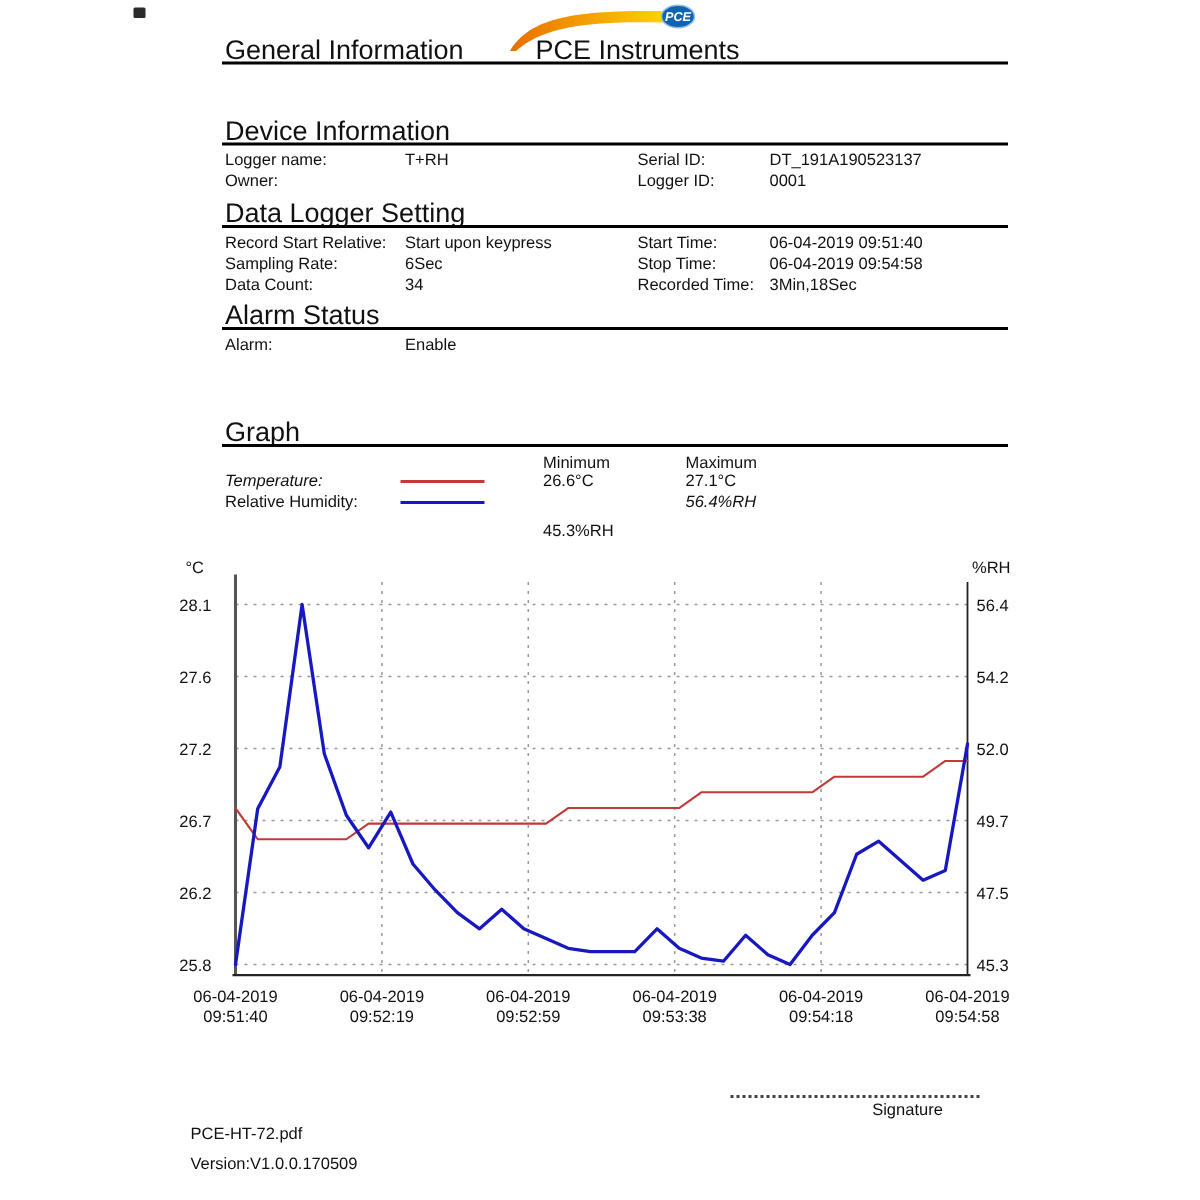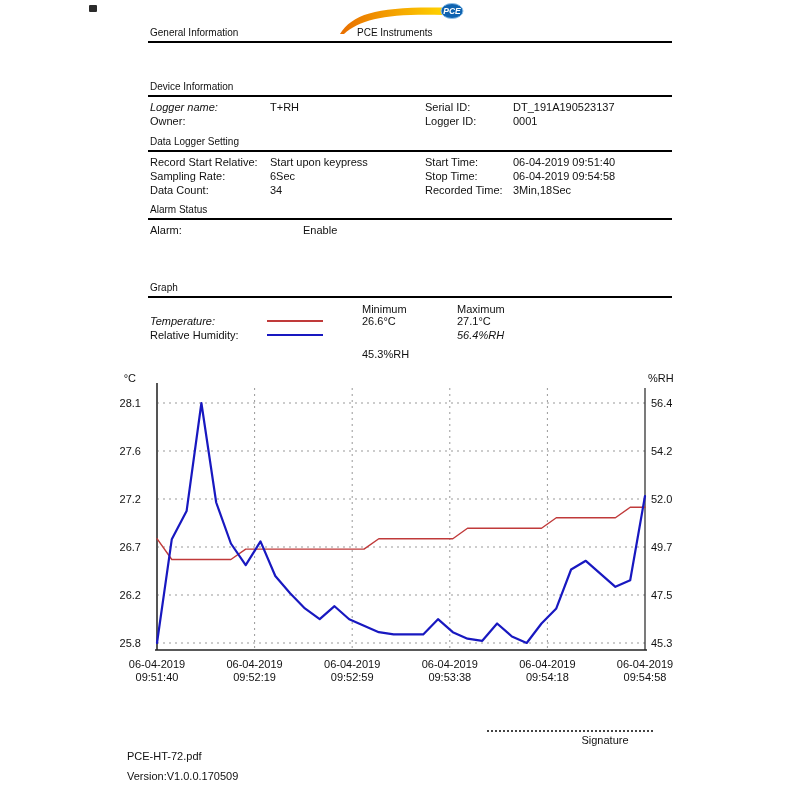--- a/index.html
+++ b/index.html
@@ -1,19 +1,19 @@
 <!DOCTYPE html>
 <html><head>
 <meta charset="utf-8">
 <style>
   html,body{margin:0;padding:0;background:#fff;}
   body{width:800px;height:800px;position:relative;font-family:"Liberation Sans",sans-serif;color:#111;overflow:hidden;}
   .abs{position:absolute;white-space:nowrap;}
   .t11{font-size:11px;line-height:13px;}
-  .t12{font-size:10px;line-height:14px;}
+  .t12{font-size:18px;line-height:14px;}
   .rule{position:absolute;left:148px;width:524px;background:#000;}
   .rule-thick{height:2px;}
   .rule-thin{height:1.5px;}
   .swatch{position:absolute;width:56px;height:2.2px;}
   .sig-line{position:absolute;left:487px;top:730px;width:166px;border-top:2px dotted #444;}
   svg text{font-family:"Liberation Sans",sans-serif;}
   .corner-mark{position:absolute;left:89px;top:5px;width:8px;height:7px;background:#2b2b2b;border-radius:1px;}
 </style>
 </head>
 <body>
@@ -35,21 +35,21 @@
 </svg>
 
 <div class="abs t12" style="left:345px;top:26px;margin-left:12px;">PCE Instruments</div>
 <div class="rule rule-thick" style="top:41px;"></div>
 
 <div class="abs t12" style="left:150px;top:80px;">Device Information</div>
 <div class="rule rule-thin" style="top:95px;"></div>
 
 <div>
   <div>
-    <span class="abs t11" style="left:150px;top:101px;font-style:italic;">Logger name:</span>
+    <span class="abs t11" style="left:150px;top:101px;">Logger name:</span>
     <span class="abs t11" style="left:270px;top:101px;">T+RH</span>
     <span class="abs t11" style="left:425px;top:101px;">Serial ID:</span>
     <span class="abs t11" style="left:513px;top:101px;">DT_191A190523137</span>
   </div>
   <div>
     <span class="abs t11" style="left:150px;top:115px;">Owner:</span>
     <span class="abs t11" style="left:270px;top:115px;"></span>
     <span class="abs t11" style="left:425px;top:115px;">Logger ID:</span>
     <span class="abs t11" style="left:513px;top:115px;">0001</span>
   </div>
@@ -76,21 +76,21 @@
     <span class="abs t11" style="left:270px;top:184px;">34</span>
     <span class="abs t11" style="left:425px;top:184px;">Recorded Time:</span>
     <span class="abs t11" style="left:513px;top:184px;">3Min,18Sec</span>
   </div>
 </div>
 
 <div class="abs t12" style="left:150px;top:203px;">Alarm Status</div>
 <div class="rule rule-thin" style="top:218px;"></div>
 <div>
   <span class="abs t11" style="left:150px;top:224px;">Alarm:</span>
-  <span class="abs t11" style="left:270px;top:224px;margin-left:33px;">Enable</span>
+  <span class="abs t11" style="left:270px;top:224px;">Enable</span>
 </div>
 
 <div class="abs t12" style="left:150px;top:281px;">Graph</div>
 <div class="rule rule-thin" style="top:296px;"></div>
 
 <div>
   <span class="abs t11" style="left:362px;top:303px;">Minimum</span>
   <span class="abs t11" style="left:457px;top:303px;">Maximum</span>
 
   <span class="abs t11" style="left:150px;top:315px;font-style:italic;">Temperature:</span>

